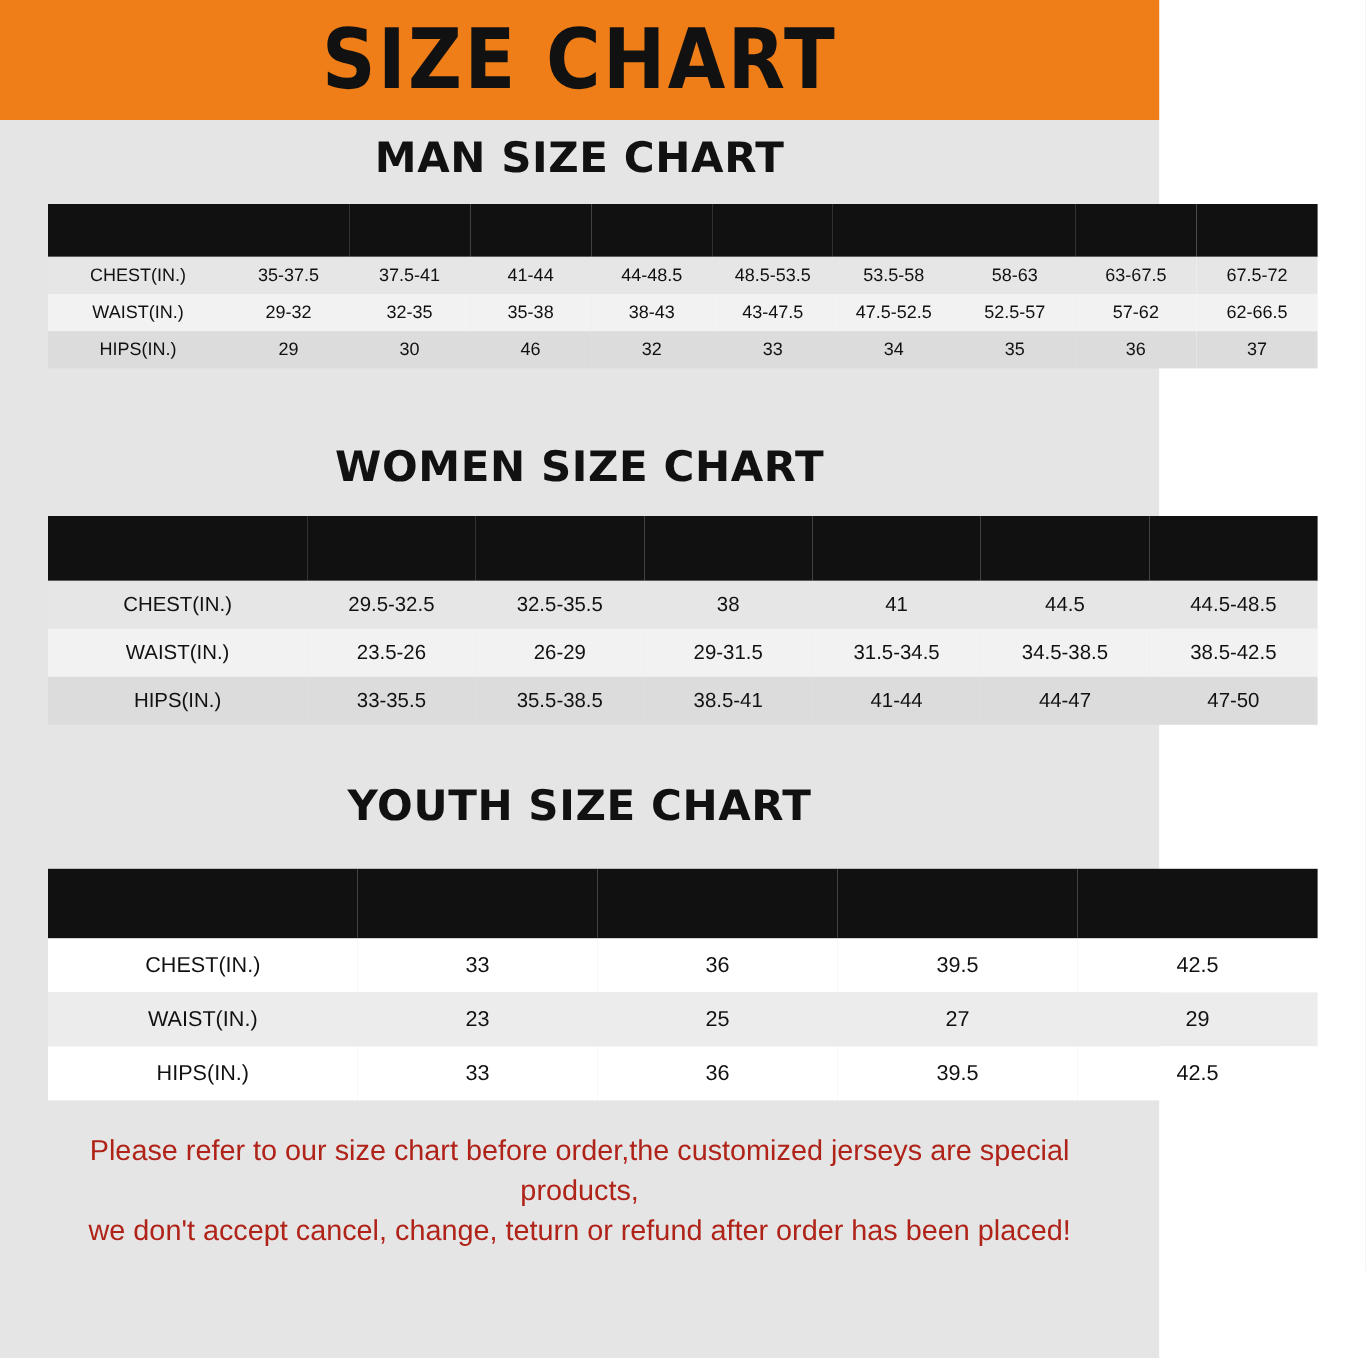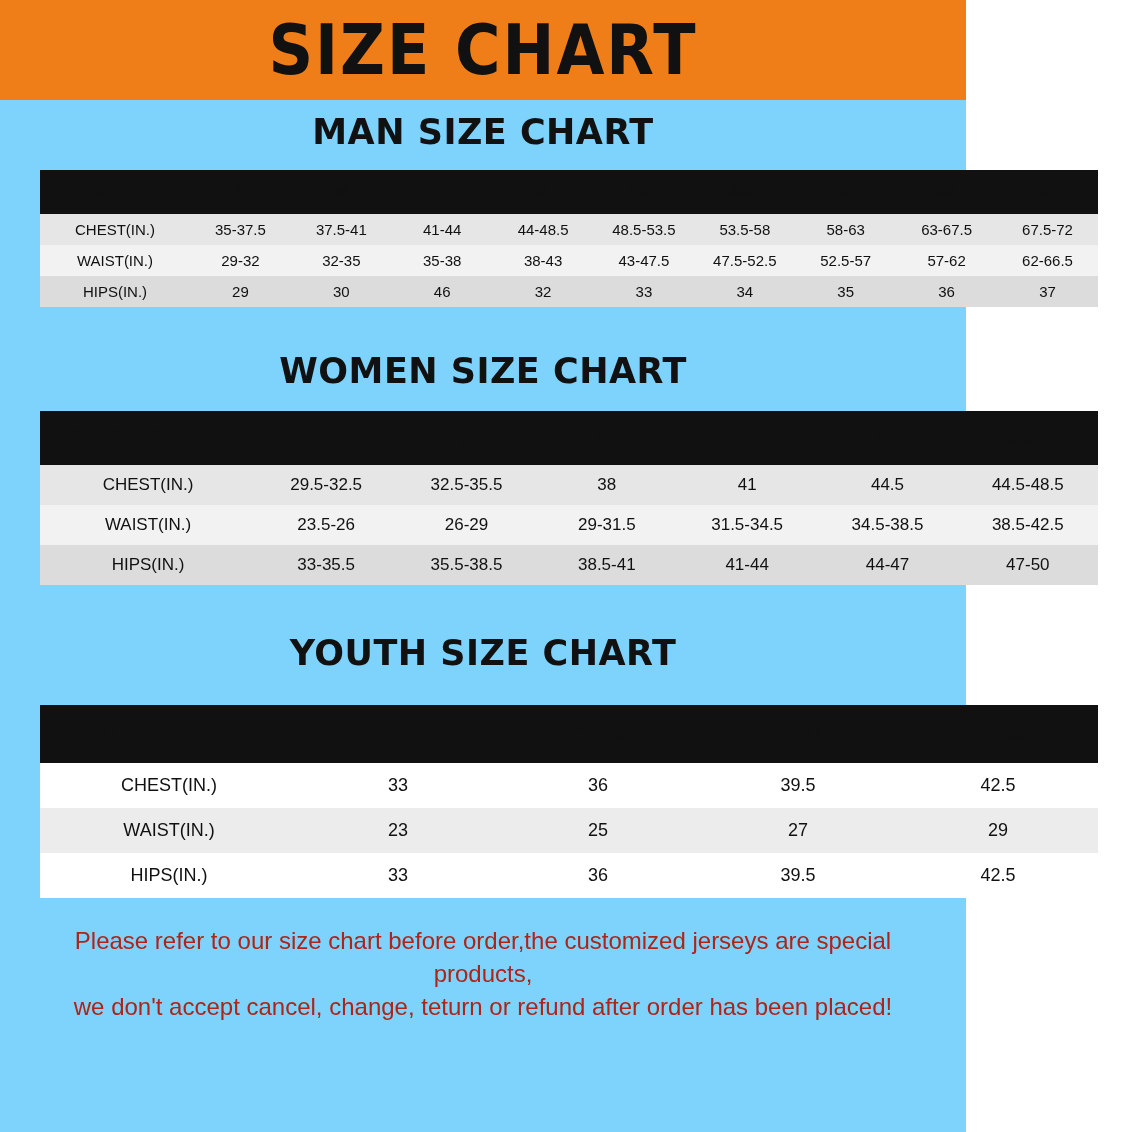--- a/index.html
+++ b/index.html
@@ -11,21 +11,21 @@
     height: 1132px;
     background: #ffffff;
     font-family: "Liberation Sans", sans-serif;
     color: #111111;
     overflow: hidden;
   }
   .page {
     width: 966px;
     height: 1132px;
     position: relative;
-    background: #7dd3fc;
+    background: #e5e5e5;
   }
 
   
   .banner {
     background: #f07e18;
     height: 100px;
     display: flex;
     align-items: center;
     justify-content: center;
   }
@@ -42,21 +42,21 @@
   
   .section-title {
     text-align: center;
     font-family: "DejaVu Sans", sans-serif;
     font-weight: bold;
     font-size: 35px;
     color: #111111;
     letter-spacing: 0.5px;
   }
   .section-title.man   { margin-top: 12px; margin-bottom: 18px; }
-  .section-title.women { margin-top: 44px; margin-bottom: 20px; }
+  .section-title.women { margin-top: 63px; margin-bottom: 20px; }
   .section-title.youth { margin-top: 48px; margin-bottom: 32px; }
 
   
   .table-wrap {
     margin: 0 40px;
   }
   table.size-table {
     width: 1058px;
     border-collapse: collapse;
     table-layout: fixed;

